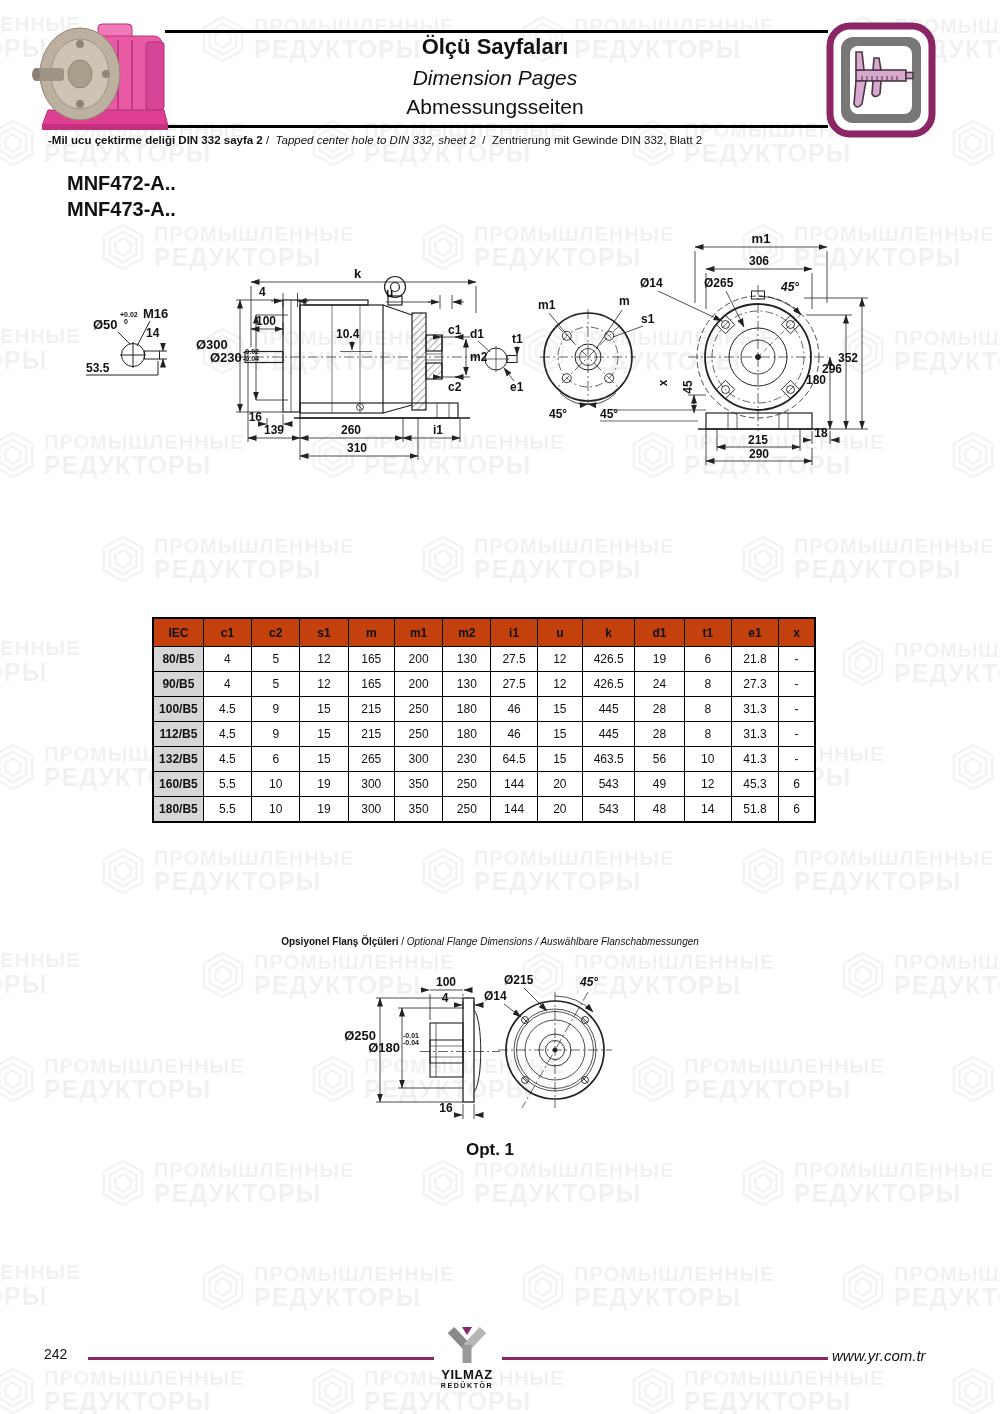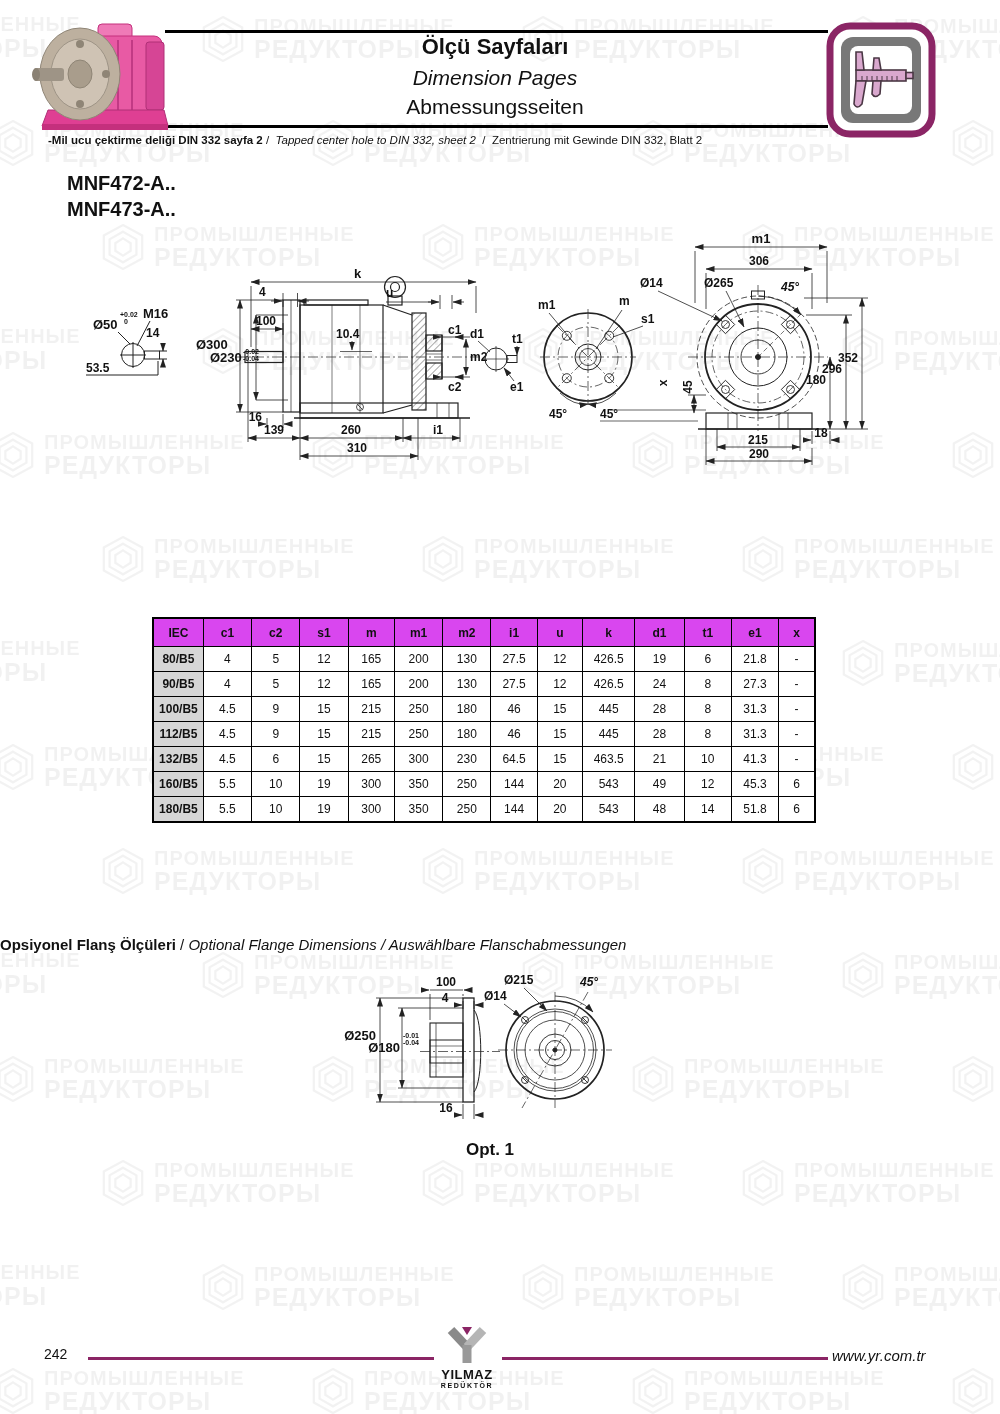--- a/index.html
+++ b/index.html
@@ -19,25 +19,25 @@
   .title-de{font-size:21px;margin-top:5px;text-align:center;}
   .note{position:absolute;left:48px;top:134px;font-size:11.5px;width:920px;}
   .note b{font-weight:bold;}
   .note i{font-style:italic;}
   .models{position:absolute;left:67px;top:170px;font-size:20px;font-weight:bold;line-height:26px;}
   
   .calbox{position:absolute;left:826px;top:22px;}
   
   #spec-table{border-collapse:collapse;border:2.5px solid #000;table-layout:fixed;
               font-size:12px;width:664px;}
-  #spec-table th{background:#d946ef;border:1px solid #000;font-weight:bold;height:27px;padding:0;}
+  #spec-table th{background:#c2410c;border:1px solid #000;font-weight:bold;height:27px;padding:0;}
   #spec-table td{border:1px solid #000;text-align:center;height:24px;padding:0;background:#fff;}
   #spec-table td.rowhead{background:#d6d6d6;font-weight:bold;}
   
-  .opt-title{position:absolute;left:0;top:936px;width:980px;text-align:left;font-size:15px;}
+  .opt-title{position:absolute;left:0;top:936px;width:980px;text-align:center;font-size:10px;}
   .opt-title b{font-weight:bold;}
   .opt-title i{font-style:italic;}
   .opt-caption{position:absolute;left:0;top:1140px;width:980px;text-align:center;
                font-size:17px;font-weight:bold;}
   
   .fnote{position:absolute;left:48px;top:1306px;font-size:11.5px;width:930px;}
   .fline{position:absolute;top:1357px;height:3px;background:#8b2565;}
   .pageno{position:absolute;left:44px;top:1346px;font-size:14px;}
   .website{position:absolute;left:832px;top:1347px;font-size:15px;font-style:italic;}
   .logo{position:absolute;left:434px;top:1326px;width:66px;text-align:center;}
@@ -1081,21 +1081,21 @@
           <td class="rowhead">132/B5</td>
           <td>4.5</td>
           <td>6</td>
           <td>15</td>
           <td>265</td>
           <td>300</td>
           <td>230</td>
           <td>64.5</td>
           <td>15</td>
           <td>463.5</td>
-          <td>21</td>
+          <td>56</td>
           <td>10</td>
           <td>41.3</td>
           <td>-</td>
         </tr>
         <tr>
           <td class="rowhead">160/B5</td>
           <td>5.5</td>
           <td>10</td>
           <td>19</td>
           <td>300</td>

